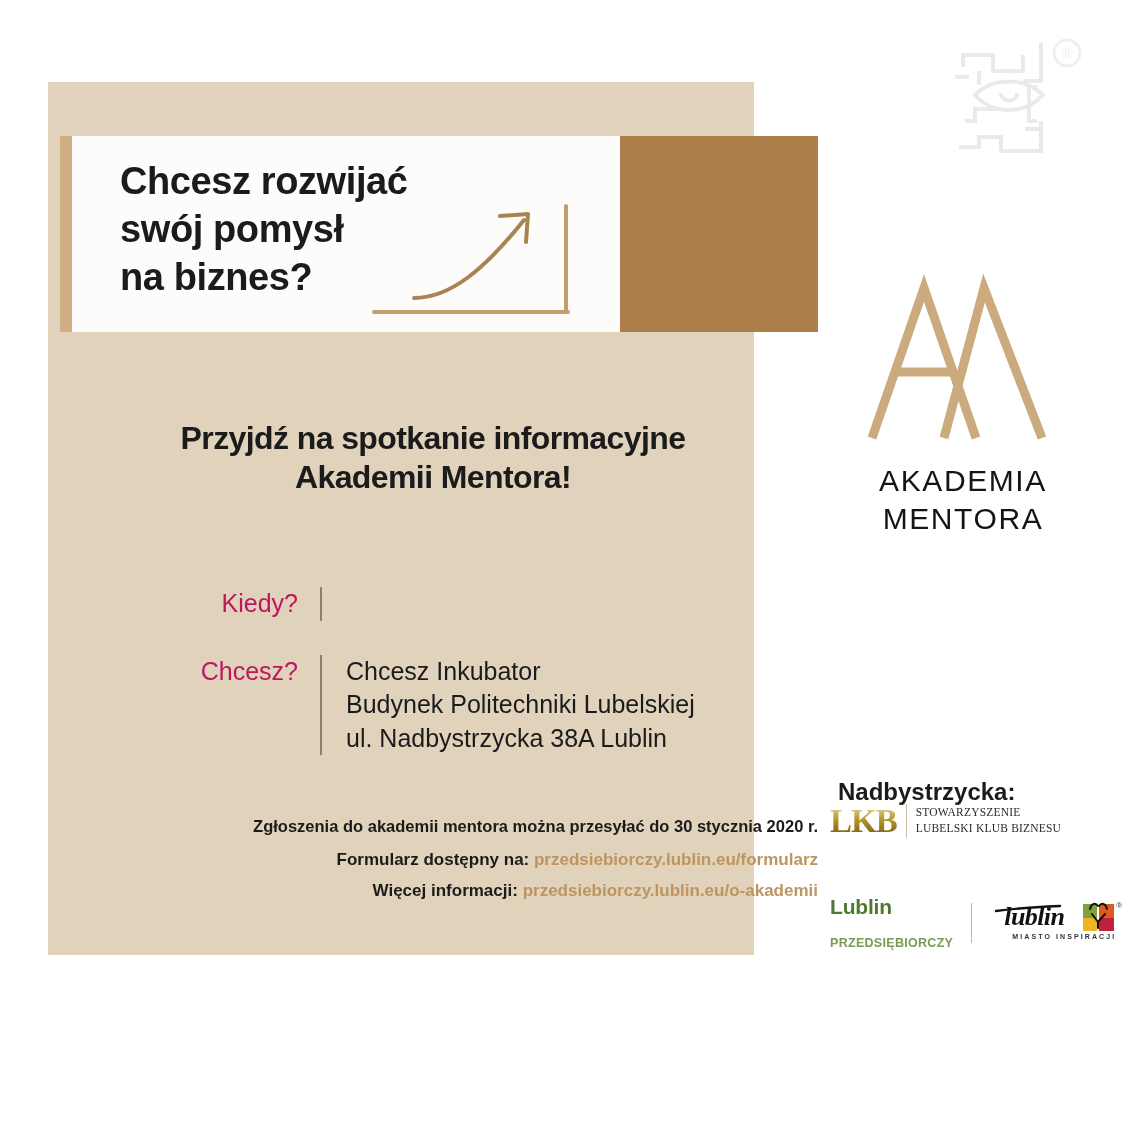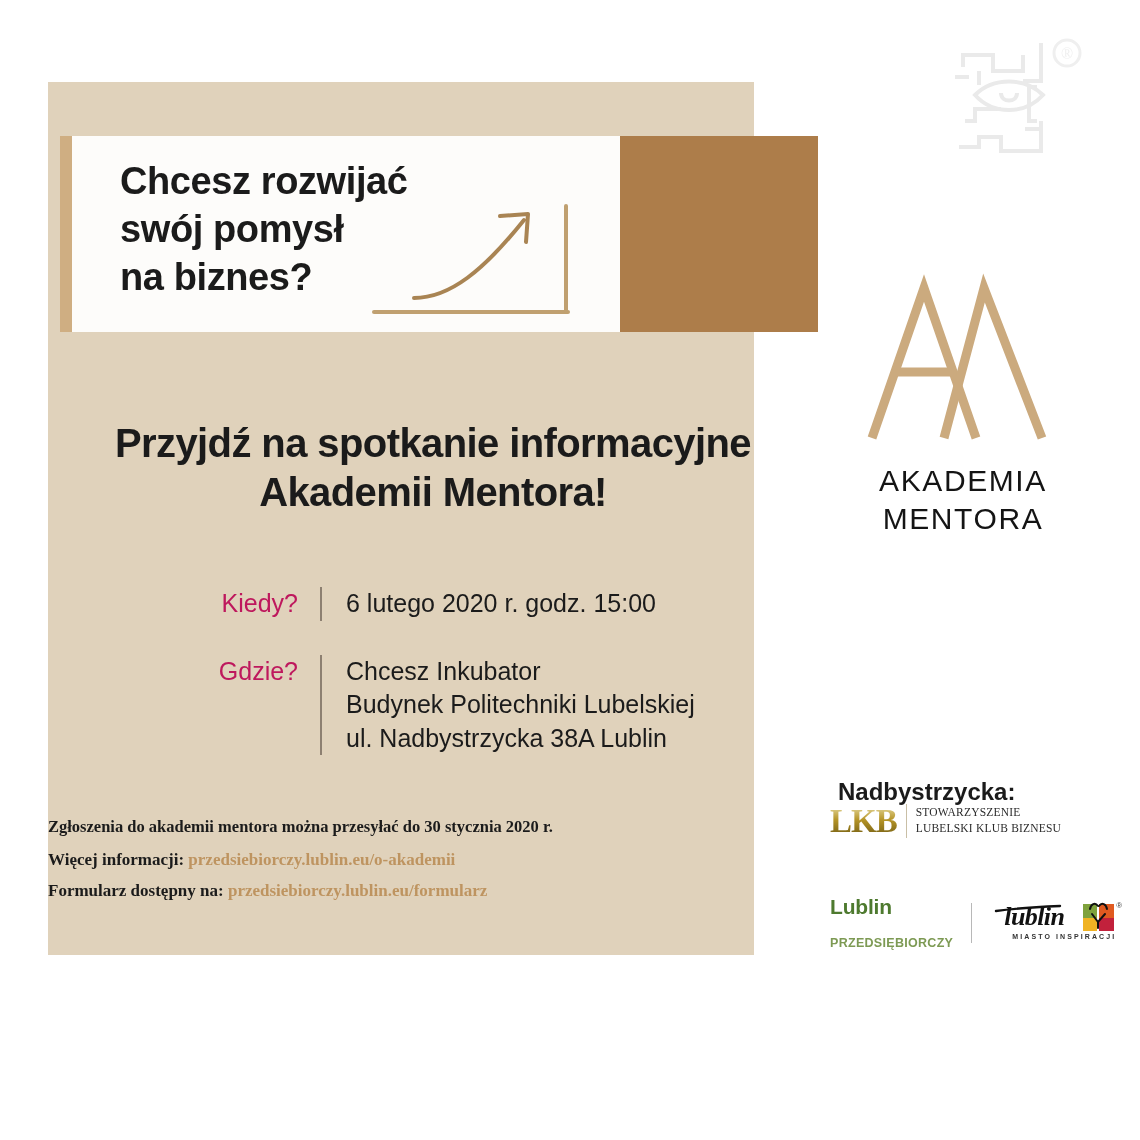--- a/index.html
+++ b/index.html
@@ -92,21 +92,21 @@
     height: 130px;
   }
 
   
   .headline {
     position: absolute;
     left: 0;
     top: 337px;
     width: 770px;
     text-align: center;
-    font-size: 40px;
+    font-size: 32px;
     font-weight: 700;
     line-height: 1.22;
     color: #1b1b1b;
     letter-spacing: -0.6px;
     white-space: pre-line;
   }
 
   
   .details {
     position: absolute;
@@ -141,22 +141,21 @@
     white-space: pre-line;
   }
   .detail-gap { height: 34px; }
 
   
   .footer-lines {
     position: absolute;
     left: 0;
     top: 735px;
     width: 770px;
-    text-align: left;
-    font-family: Liberation Serif, serif;
+    text-align: right;
   }
   .footer-note {
     font-size: 16.5px;
     font-weight: 700;
     color: #1b1b1b;
     line-height: 1.2;
     margin-bottom: 13px;
   }
   .footer-link-row {
     font-size: 17px;
@@ -365,45 +364,44 @@
       </div>
     </div>
 
     <div class="headline">Przyjdź na spotkanie informacyjne
 Akademii Mentora!</div>
 
     <div class="details">
       <div class="detail-row">
         <div class="detail-label">Kiedy?</div>
         <div class="detail-sep"></div>
-        <div class="detail-value">6 lutego 2020 r.  godz. 15:00</div>
       </div>
 
       <div class="detail-gap"></div>
 
       <div class="detail-row">
-        <div class="detail-label">Gdzie?</div>
+        <div class="detail-label">Chcesz?</div>
         <div class="detail-sep"></div>
         <div class="detail-value">Chcesz Inkubator
 Budynek Politechniki Lubelskiej
 ul. Nadbystrzycka 38A Lublin</div>
       </div>
     </div>
 
     <div class="footer-lines">
       <div class="footer-note">Zgłoszenia do akademii mentora można przesyłać do 30 stycznia 2020 r.</div>
 
       <div class="footer-link-row">
+        <span>Formularz dostępny na:</span>
+        <span class="url">przedsiebiorczy.lublin.eu/formularz</span>
+      </div>
+
+      <div class="footer-link-row">
         <span>Więcej informacji:</span>
         <span class="url">przedsiebiorczy.lublin.eu/o-akademii</span>
-      </div>
-
-      <div class="footer-link-row">
-        <span>Formularz dostępny na:</span>
-        <span class="url">przedsiebiorczy.lublin.eu/formularz</span>
       </div>
     </div>
   </div>
 
   <div class="right-col">
 
     <div class="am-logo">
       <svg viewBox="0 0 200 172" width="200" height="172" aria-hidden="true">
         <g fill="none" stroke="#CBAA7E" stroke-width="9" stroke-linejoin="miter" stroke-linecap="butt">
 

